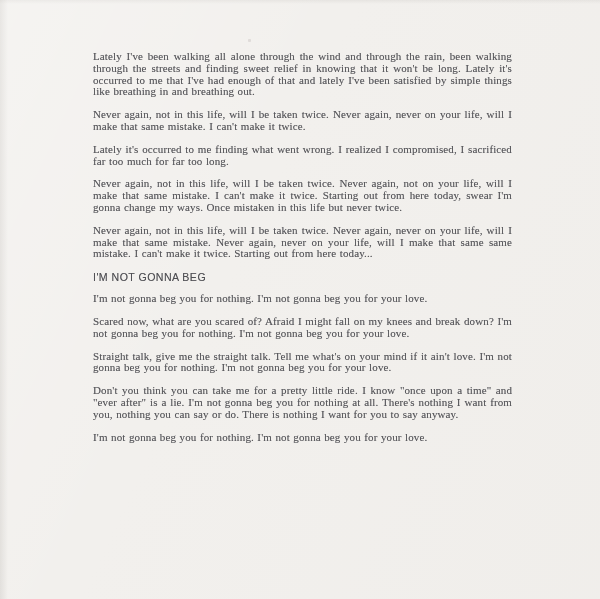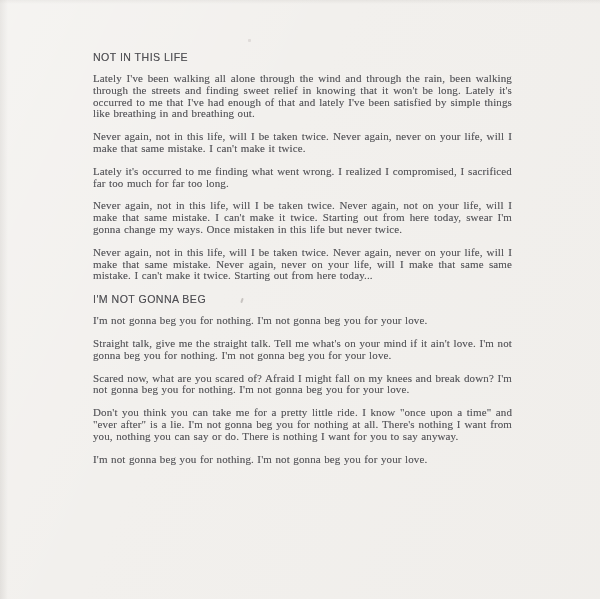--- a/index.html
+++ b/index.html
@@ -88,30 +88,29 @@
 <div class="edge-top"></div>
 <div class="edge-left"></div>
 <div class="sheen"></div>
 
 <div class="scan-speck speck-1"></div>
 <div class="scan-speck speck-2"></div>
 
 <div class="lyrics-block">
 
   <section class="song-section-1">
-    <h2 class="song-title">NOT IN THIS LIFE</h2>
     <p class="lyrics-paragraph">Lately I've been walking all alone through the wind and through the rain, been walking through the streets and finding sweet relief in knowing that it won't be long. Lately it's occurred to me that I've had enough of that and lately I've been satisfied by simple things like breathing in and breathing out.</p>
     <p class="lyrics-paragraph">Never again, not in this life, will I be taken twice. Never again, never on your life, will I make that same mistake. I can't make it twice.</p>
     <p class="lyrics-paragraph">Lately it's occurred to me finding what went wrong. I realized I compromised, I sacrificed far too much for far too long.</p>
     <p class="lyrics-paragraph">Never again, not in this life, will I be taken twice. Never again, not on your life, will I make that same mistake. I can't make it twice. Starting out from here today, swear I'm gonna change my ways. Once mistaken in this life but never twice.</p>
     <p class="lyrics-paragraph">Never again, not in this life, will I be taken twice. Never again, never on your life, will I make that same mistake. Never again, never on your life, will I make that same same mistake. I can't make it twice. Starting out from here today...</p>
   </section>
 
   <section class="song-section-2">
     <h2 class="song-title">I'M NOT GONNA BEG</h2>
     <p class="lyrics-paragraph">I'm not gonna beg you for nothing. I'm not gonna beg you for your love.</p>
+    <p class="lyrics-paragraph">Scared now, what are you scared of? Afraid I might fall on my knees and break down? I'm not gonna beg you for nothing. I'm not gonna beg you for your love.</p>
     <p class="lyrics-paragraph">Straight talk, give me the straight talk. Tell me what's on your mind if it ain't love. I'm not gonna beg you for nothing. I'm not gonna beg you for your love.</p>
-    <p class="lyrics-paragraph">Scared now, what are you scared of? Afraid I might fall on my knees and break down? I'm not gonna beg you for nothing. I'm not gonna beg you for your love.</p>
     <p class="lyrics-paragraph">Don't you think you can take me for a pretty little ride. I know "once upon a time" and "ever after" is a lie. I'm not gonna beg you for nothing at all. There's nothing I want from you, nothing you can say or do. There is nothing I want for you to say anyway.</p>
     <p class="lyrics-paragraph">I'm not gonna beg you for nothing. I'm not gonna beg you for your love.</p>
   </section>
 
 </div>
 
 </body></html>

